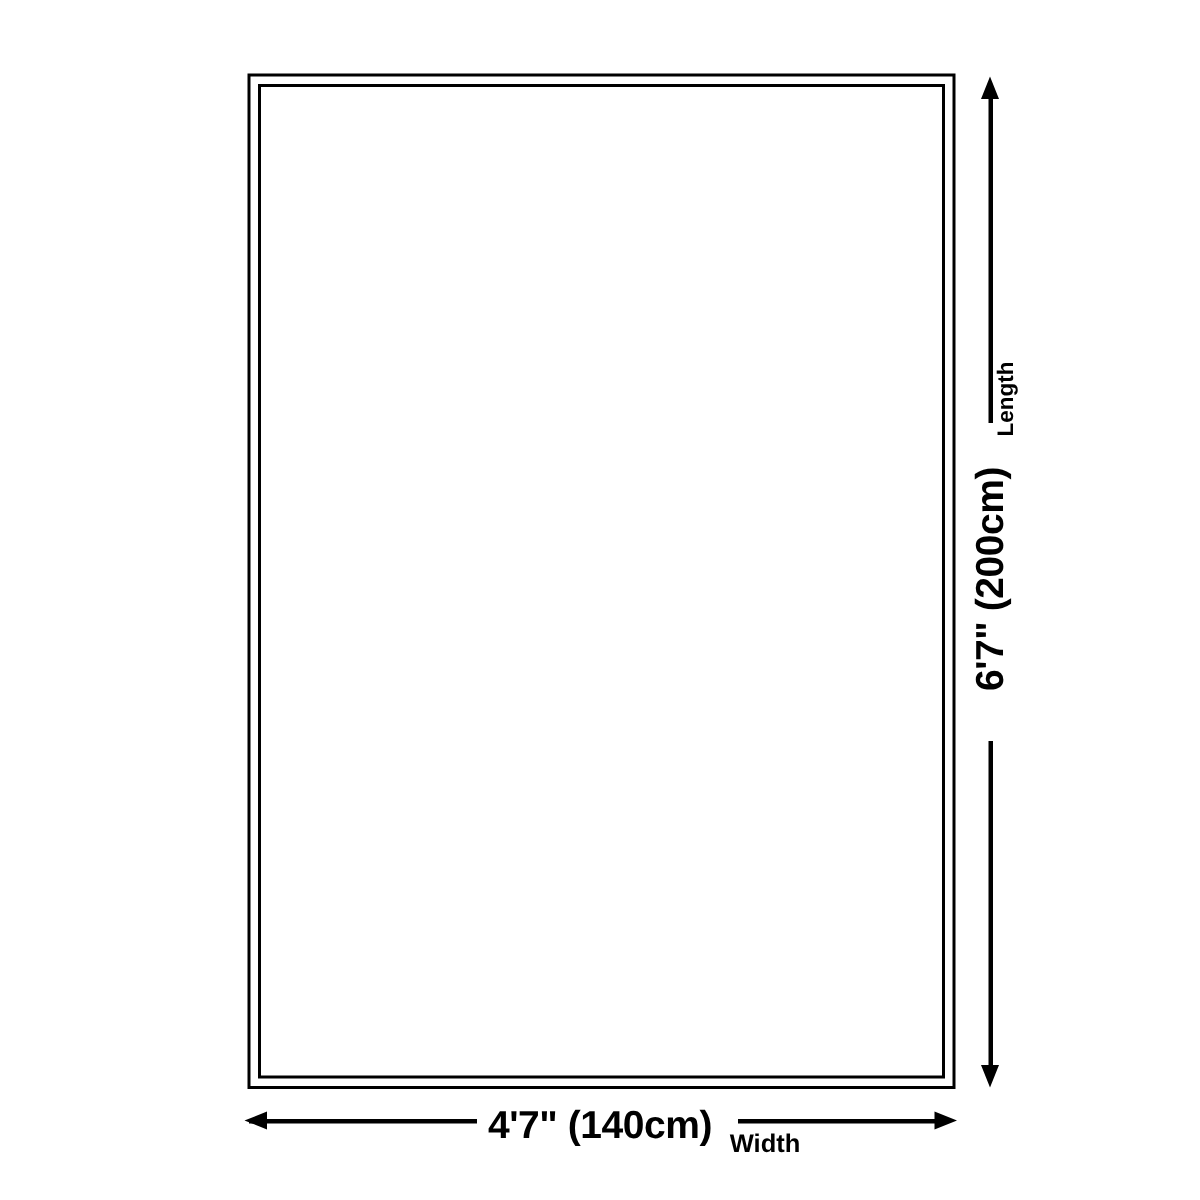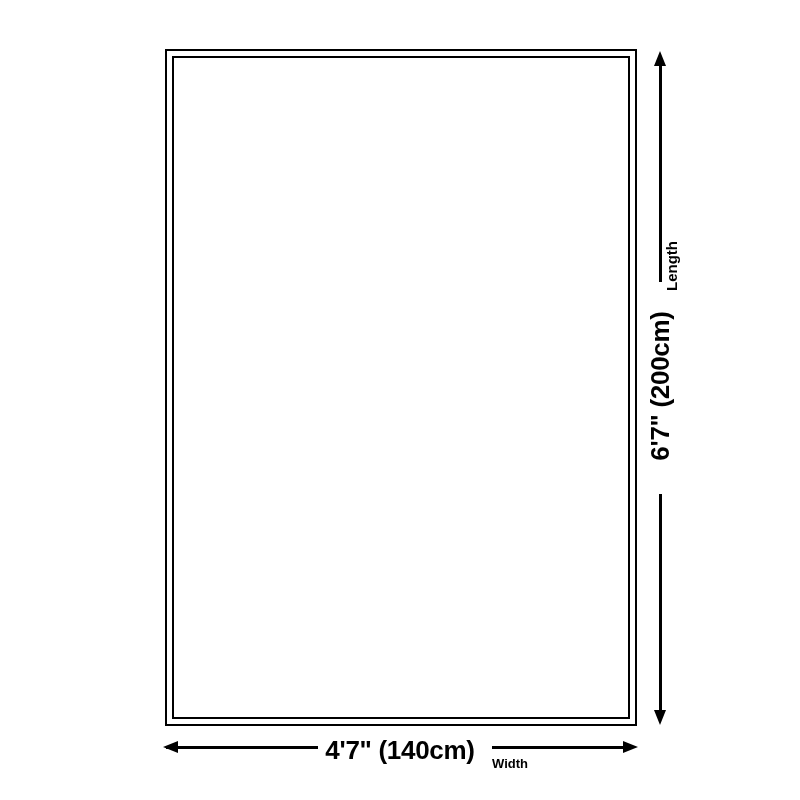--- a/index.html
+++ b/index.html
@@ -82,21 +82,21 @@
   .value {
     position: absolute;
     font-size: 26px;
     font-weight: 700;
     letter-spacing: -0.3px;
     white-space: nowrap;
     transform: translate(-50%, -50%);
   }
   .label-sm {
     position: absolute;
-    font-size: 13px;
+    font-size: 17px;
     font-weight: 700;
     white-space: nowrap;
     transform: translate(-50%, -50%);
   }
   .rot-value {
     position: absolute;
     font-size: 26px;
     font-weight: 700;
     letter-spacing: -0.3px;
     white-space: nowrap;

